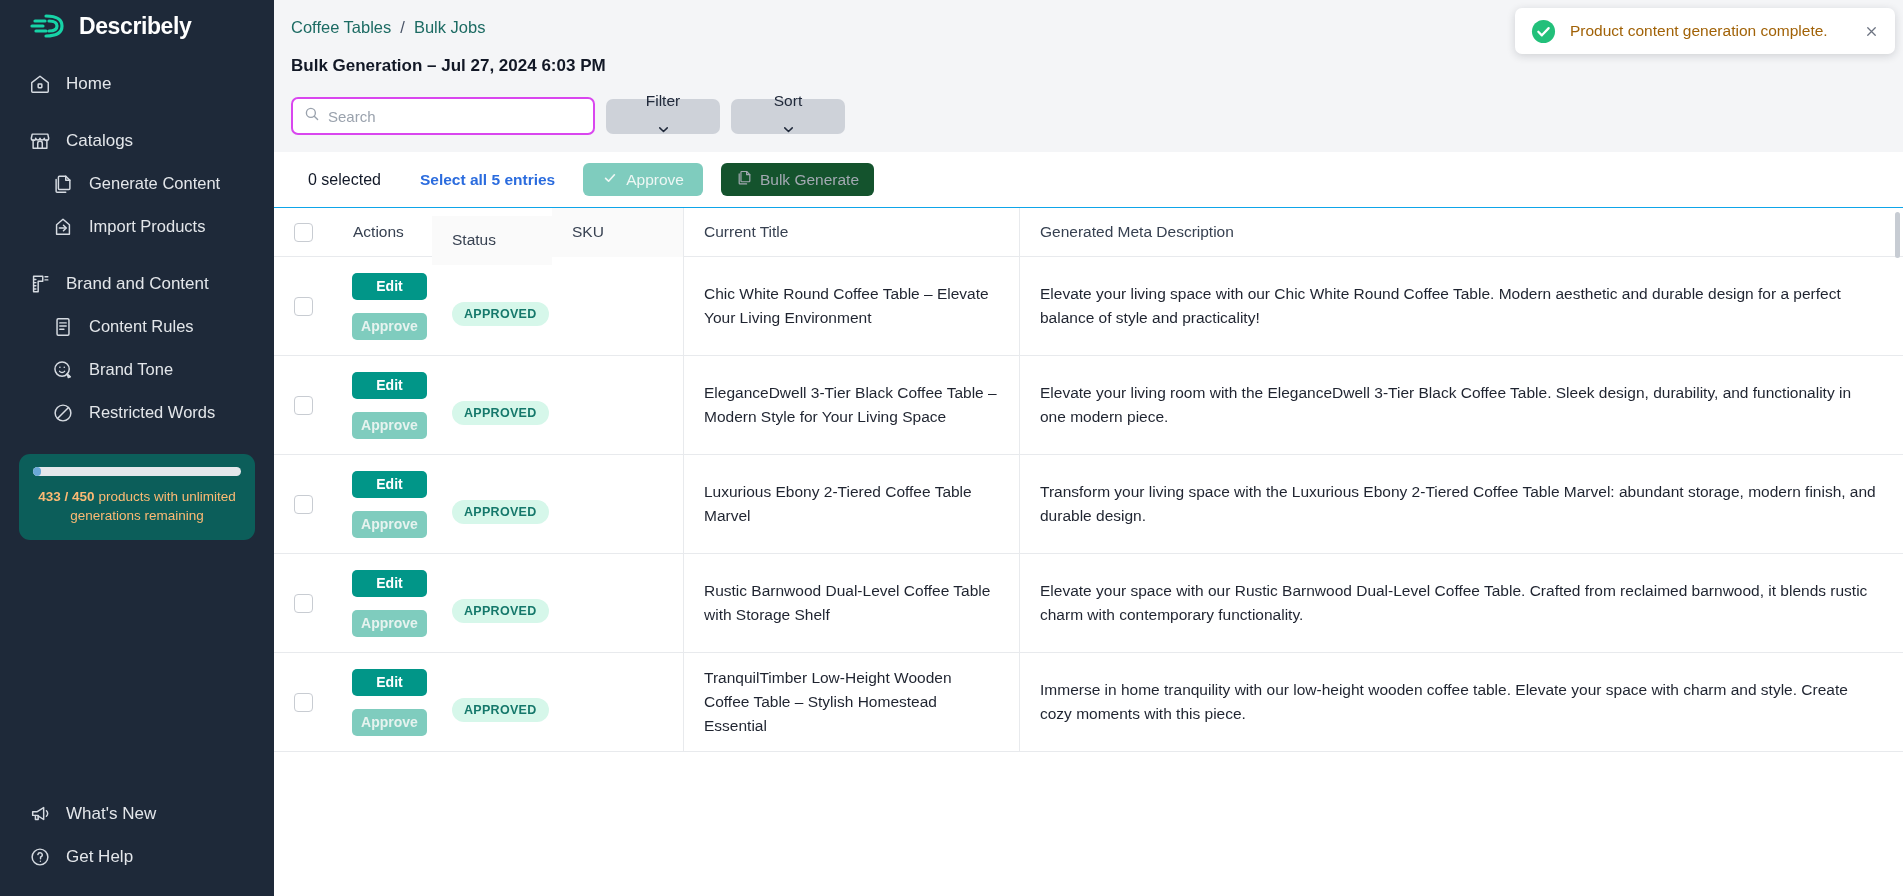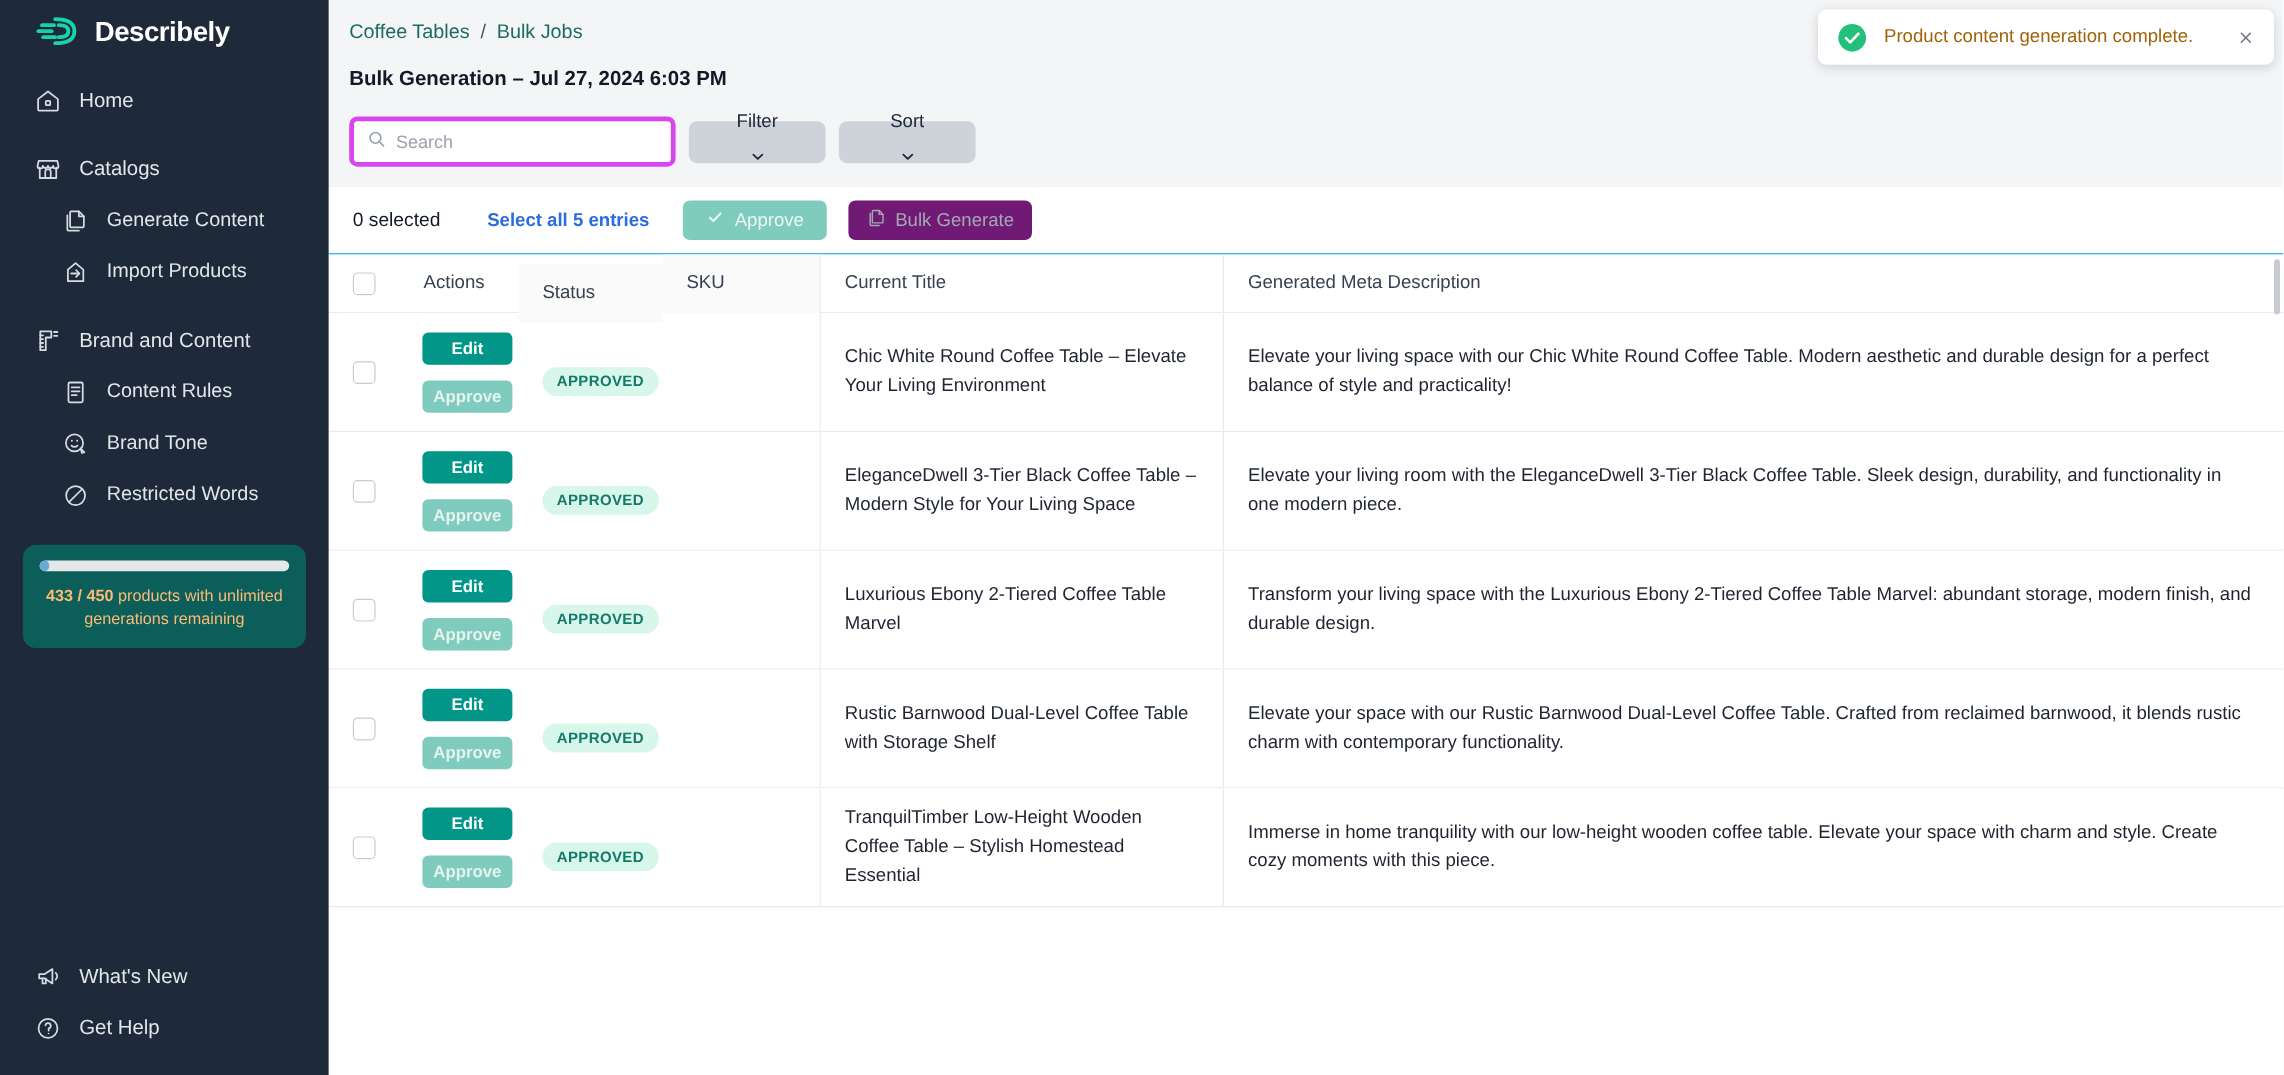--- a/index.html
+++ b/index.html
@@ -67,22 +67,22 @@
   .crumbs a { color: #1c6b63; text-decoration: none; cursor: pointer; }
   .crumb-sep { color: #4a5568; }
   .page-title {
     padding: 19px 0 0 17px; font-size: 17px; font-weight: bold; color: #121826;
   }
   .toolbar {
     display: flex; align-items: center; gap: 11px;
     padding: 21px 0 0 17px;
   }
   .search-box {
-    width: 272px; height: 35px; background: #ffffff;
-    border: 4px solid #d946ef; border-radius: 7px;
+    width: 304px; height: 35px; background: #ffffff;
+    border: 2px solid #d946ef; border-radius: 7px;
     display: flex; align-items: center; gap: 8px; padding: 17px 11px;
   }
   .search-box input {
     border: none; outline: none; font-size: 15px; width: 100%;
     color: #111827; font-family: "Liberation Sans", sans-serif; background: none;
   }
   .search-box input::placeholder { color: #9aa2ad; }
   .pill-btn {
     height: 35px; min-width: 114px; background: #ced2d9;
     border: none; border-radius: 7px; cursor: pointer;
@@ -90,37 +90,37 @@
     font-size: 15.5px; color: #20293a; font-weight: 500;
     font-family: "Liberation Sans", sans-serif;
     flex-direction: column;
   }
   .pill-btn .chev { display: block; }
 
   
   .selbar {
     margin: 17px 0 0 0; background: #ffffff;
     height: 55px; display: flex; align-items: center;
-    padding-left: 20px; gap: 0;
+    padding-left: 34px; gap: 0;
   }
   .sel-count { font-size: 16px; color: #111827; }
   .sel-all {
     margin-left: 39px; font-size: 15.5px; color: #2b6cde;
     font-weight: bold; cursor: pointer;
   }
   .approve-btn {
     margin-left: 28px; height: 33px; padding: 0 19px;
     background: #7fccbe; border: none; border-radius: 6px;
     color: #eef7f4; font-size: 15.5px; font-weight: 500;
     display: flex; align-items: center; gap: 8px; cursor: not-allowed;
     font-family: "Liberation Sans", sans-serif;
   }
   .bulkgen-btn {
     margin-left: 18px; height: 33px; padding: 0 15px;
-    background: #701a75; border: none; border-radius: 6px;
+    background: #14532d; border: none; border-radius: 6px;
     color: #a3a9b2; font-size: 15.5px; font-weight: 500;
     display: flex; align-items: center; gap: 7px; cursor: not-allowed;
     font-family: "Liberation Sans", sans-serif;
   }
 
   
   .table-wrap {
     flex: 1; background: #ffffff; overflow: hidden; position: relative;
     border-top: 1px solid #0ea5e9;
   }

